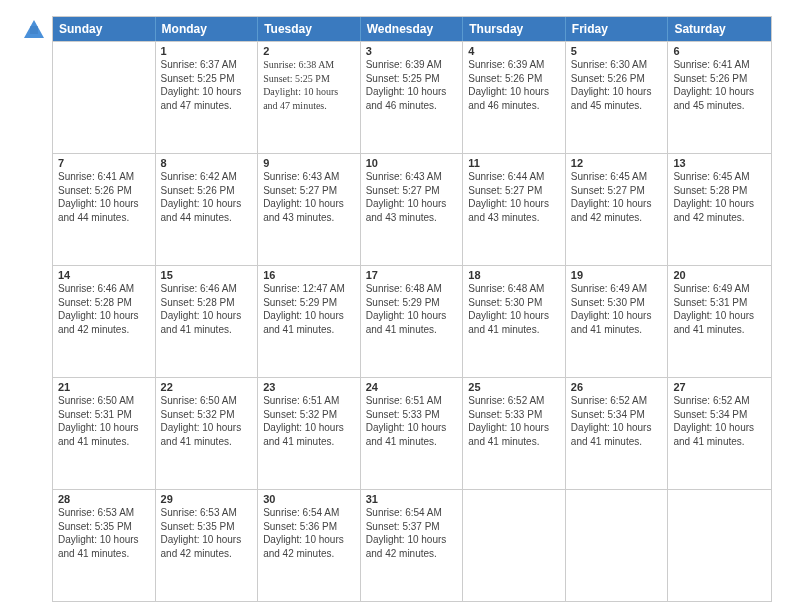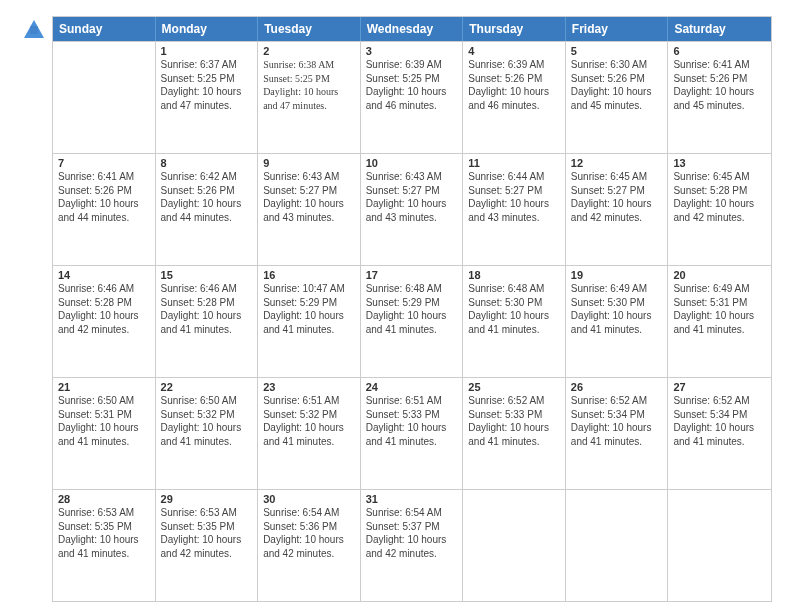--- a/index.html
+++ b/index.html
@@ -243,21 +243,21 @@
 Daylight: 10 hours and 42 minutes.</div>
           </div>
           <div class="cal-cell">
             <span class="day-num">15</span>
             <div class="day-info" style="white-space: pre-line;">Sunrise: 6:46 AM
 Sunset: 5:28 PM
 Daylight: 10 hours and 41 minutes.</div>
           </div>
           <div class="cal-cell">
             <span class="day-num">16</span>
-            <div class="day-info" style="white-space: pre-line;">Sunrise: 10:47 AM
+            <div class="day-info" style="white-space: pre-line;">Sunrise: 12:47 AM
 Sunset: 5:29 PM
 Daylight: 10 hours and 41 minutes.</div>
           </div>
           <div class="cal-cell">
             <span class="day-num">17</span>
             <div class="day-info" style="white-space: pre-line;">Sunrise: 6:48 AM
 Sunset: 5:29 PM
 Daylight: 10 hours and 41 minutes.</div>
           </div>
           <div class="cal-cell">

